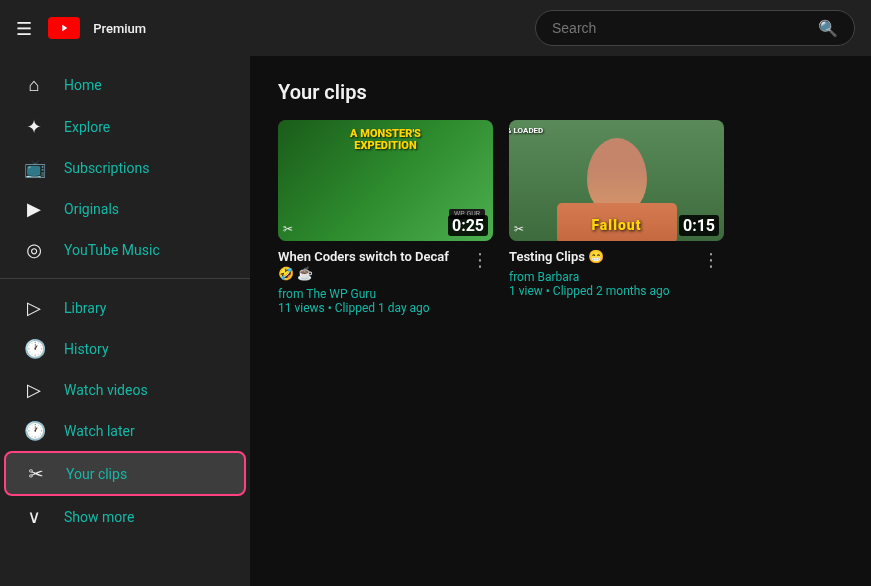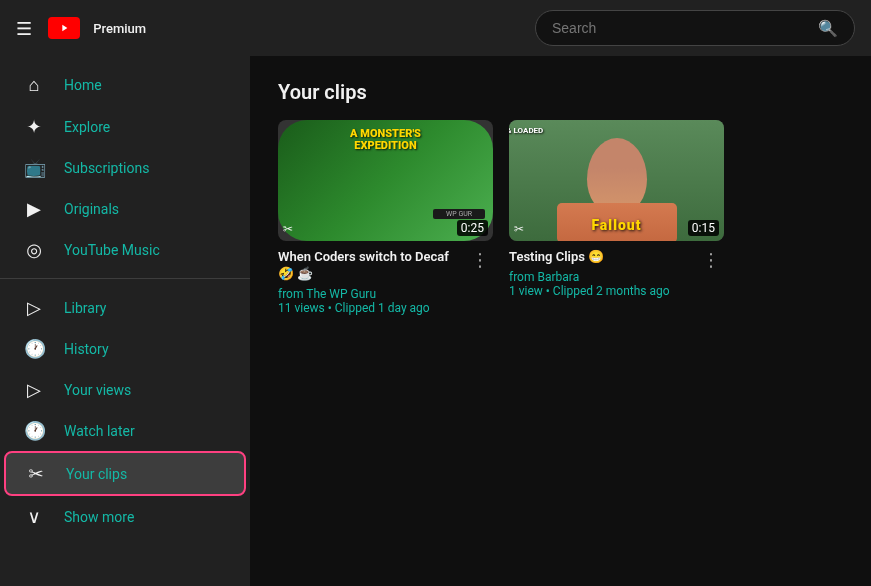--- a/index.html
+++ b/index.html
@@ -177,24 +177,24 @@
       display: flex;
       align-items: center;
       justify-content: center;
     }
     .clip-duration {
       position: absolute;
       bottom: 5px;
       right: 5px;
       background: rgba(0,0,0,0.85);
       color: #fff;
-      font-size: 12px;
+      font-size: 16px;
       padding: 1px 4px;
       border-radius: 3px;
-      font-weight: 400;
+      font-weight: 700;
     }
     .clip-scissors {
       position: absolute;
       bottom: 5px;
       left: 5px;
       font-size: 12px;
     }
     .clip-info {
       display: flex;
       justify-content: space-between;
@@ -218,21 +218,20 @@
       color: #aaa;
       font-size: 18px;
       cursor: pointer;
       padding: 0 4px;
     }
 
     
     .thumb-monsters {
       background: linear-gradient(135deg, #1a5c1a 0%, #2d8a2d 50%, #4CAF50 100%);
       position: relative;
-      border-radius: 29px;
     }
     .thumb-monsters .monster-text {
       position: absolute;
       top: 8px;
       left: 8px;
       right: 8px;
       text-align: center;
     }
     .thumb-monsters .monster-title {
       font-size: 11px;
@@ -250,21 +249,21 @@
       display: block;
       margin-top: 4px;
     }
     .thumb-monsters .wp-badge {
       position: absolute;
       bottom: 22px;
       right: 8px;
       background: #1a1a1a;
       color: #aaa;
       font-size: 7px;
-      padding: 1px 13px;
+      padding: 1px 5px;
       border-radius: 2px;
     }
     .thumb-testing {
       background: linear-gradient(135deg, #1a6b1a 0%, #2d9e2d 100%);
       position: relative;
       overflow: hidden;
     }
     .thumb-person {
       width: 100%;
       height: 100%;
@@ -348,21 +347,21 @@
     <div class="sidebar-item">
       <span class="sidebar-icon">▷</span>
       <span class="sidebar-label">Library</span>
     </div>
     <div class="sidebar-item">
       <span class="sidebar-icon">🕐</span>
       <span class="sidebar-label">History</span>
     </div>
     <div class="sidebar-item">
       <span class="sidebar-icon">▷</span>
-      <span class="sidebar-label">Your views</span>
+      <span class="sidebar-label">Watch videos</span>
     </div>
     <div class="sidebar-item">
       <span class="sidebar-icon">🕐</span>
       <span class="sidebar-label">Watch later</span>
     </div>
     <div class="sidebar-item active-highlight">
       <span class="sidebar-icon">✂</span>
       <span class="sidebar-label">Your clips</span>
     </div>
     <div class="sidebar-item">

